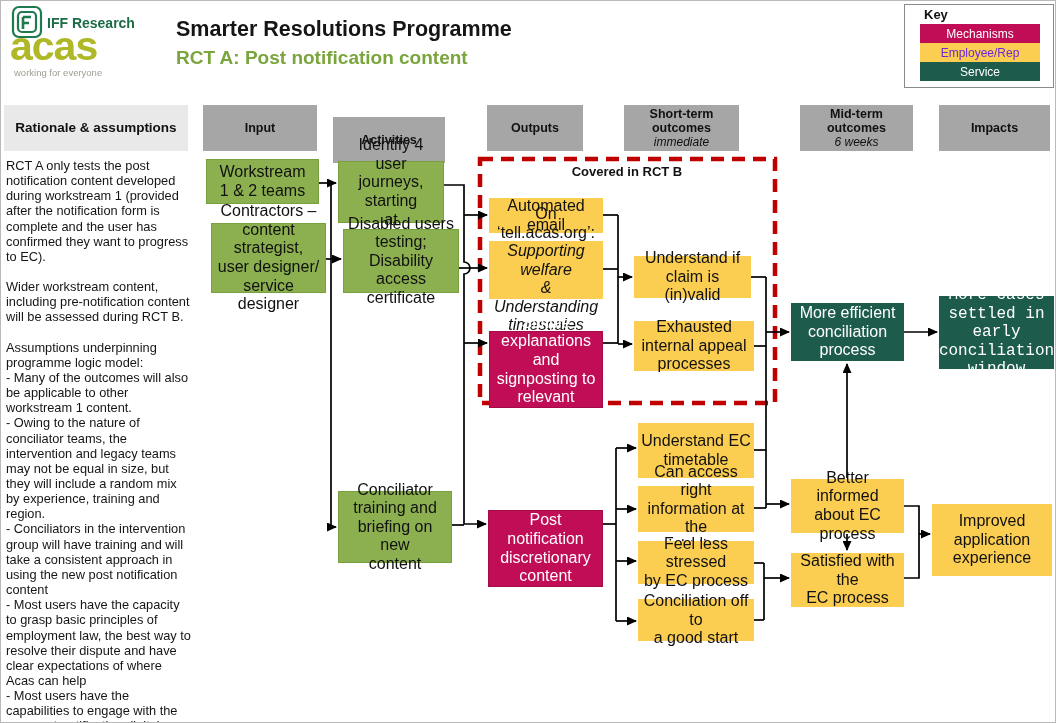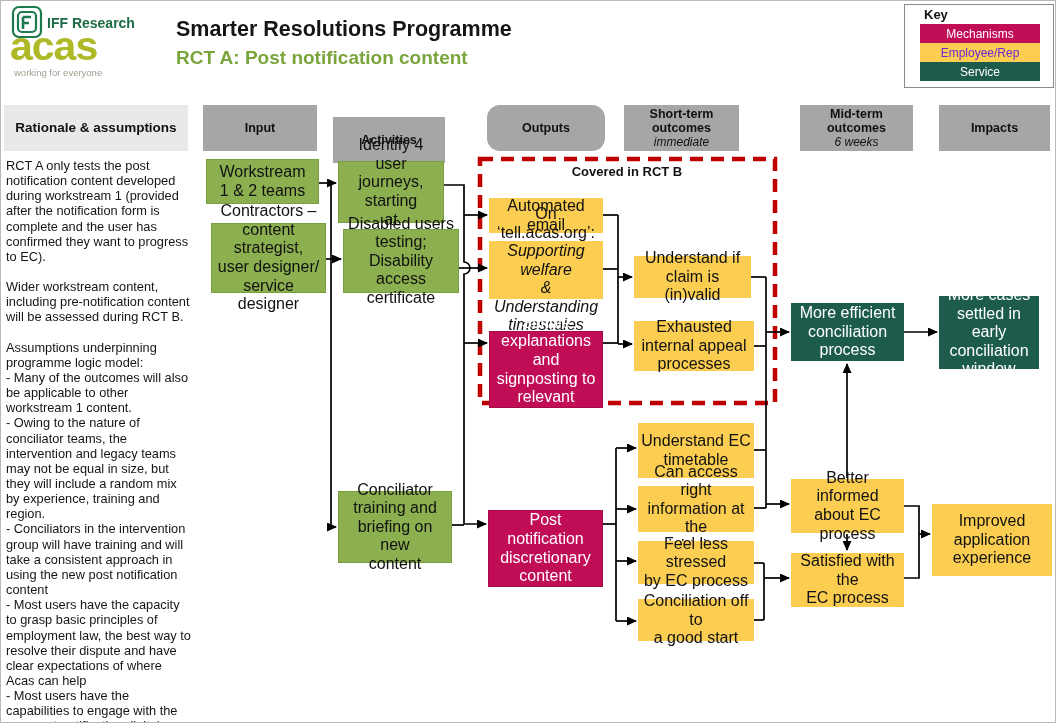--- a/index.html
+++ b/index.html
@@ -66,21 +66,21 @@
 
 <div class="colhdr light" style="left:3px;top:104px;width:184px;">
   <span style="font-size:13.5px;">Rationale &amp; assumptions</span>
 </div>
 <div class="colhdr" style="left:202px;top:104px;width:114px;">
   <span>Input</span>
 </div>
 <div class="colhdr" style="left:332px;top:116px;width:112px;">
   <span>Activities</span>
 </div>
-<div class="colhdr" style="left:486px;top:104px;width:118px;border-radius:13px;">
+<div class="colhdr" style="left:486px;top:104px;width:96px;">
   <span>Outputs</span>
 </div>
 <div class="colhdr" style="left:623px;top:104px;width:115px;">
   <span style="white-space:pre-line;">Short-term
 outcomes</span>
   <span class="note">immediate</span>
 </div>
 <div class="colhdr" style="left:799px;top:104px;width:113px;">
   <span style="white-space:pre-line;">Mid-term
 outcomes</span>
@@ -208,19 +208,19 @@
 a good start</div>
 
 <div class="node teal" style="left:790px;top:302px;width:113px;height:58px;">More efficient
 conciliation
 process</div>
 <div class="node yellow" style="left:790px;top:478px;width:113px;height:54px;">Better informed
 about EC process</div>
 <div class="node yellow" style="left:790px;top:552px;width:113px;height:54px;">Satisfied with the
 EC process</div>
 
-<div class="node teal" style="left:938px;top:295px;width:100px;height:73px;">More cases
+<div class="node teal" style="left:938px;top:295px;width:115px;height:73px;font-family:Liberation Mono, monospace;">More cases
 settled in early
 conciliation
 window</div>
 <div class="node yellow" style="left:931px;top:503px;width:120px;height:72px;">Improved
 application
 experience</div>
 
 </body></html>

